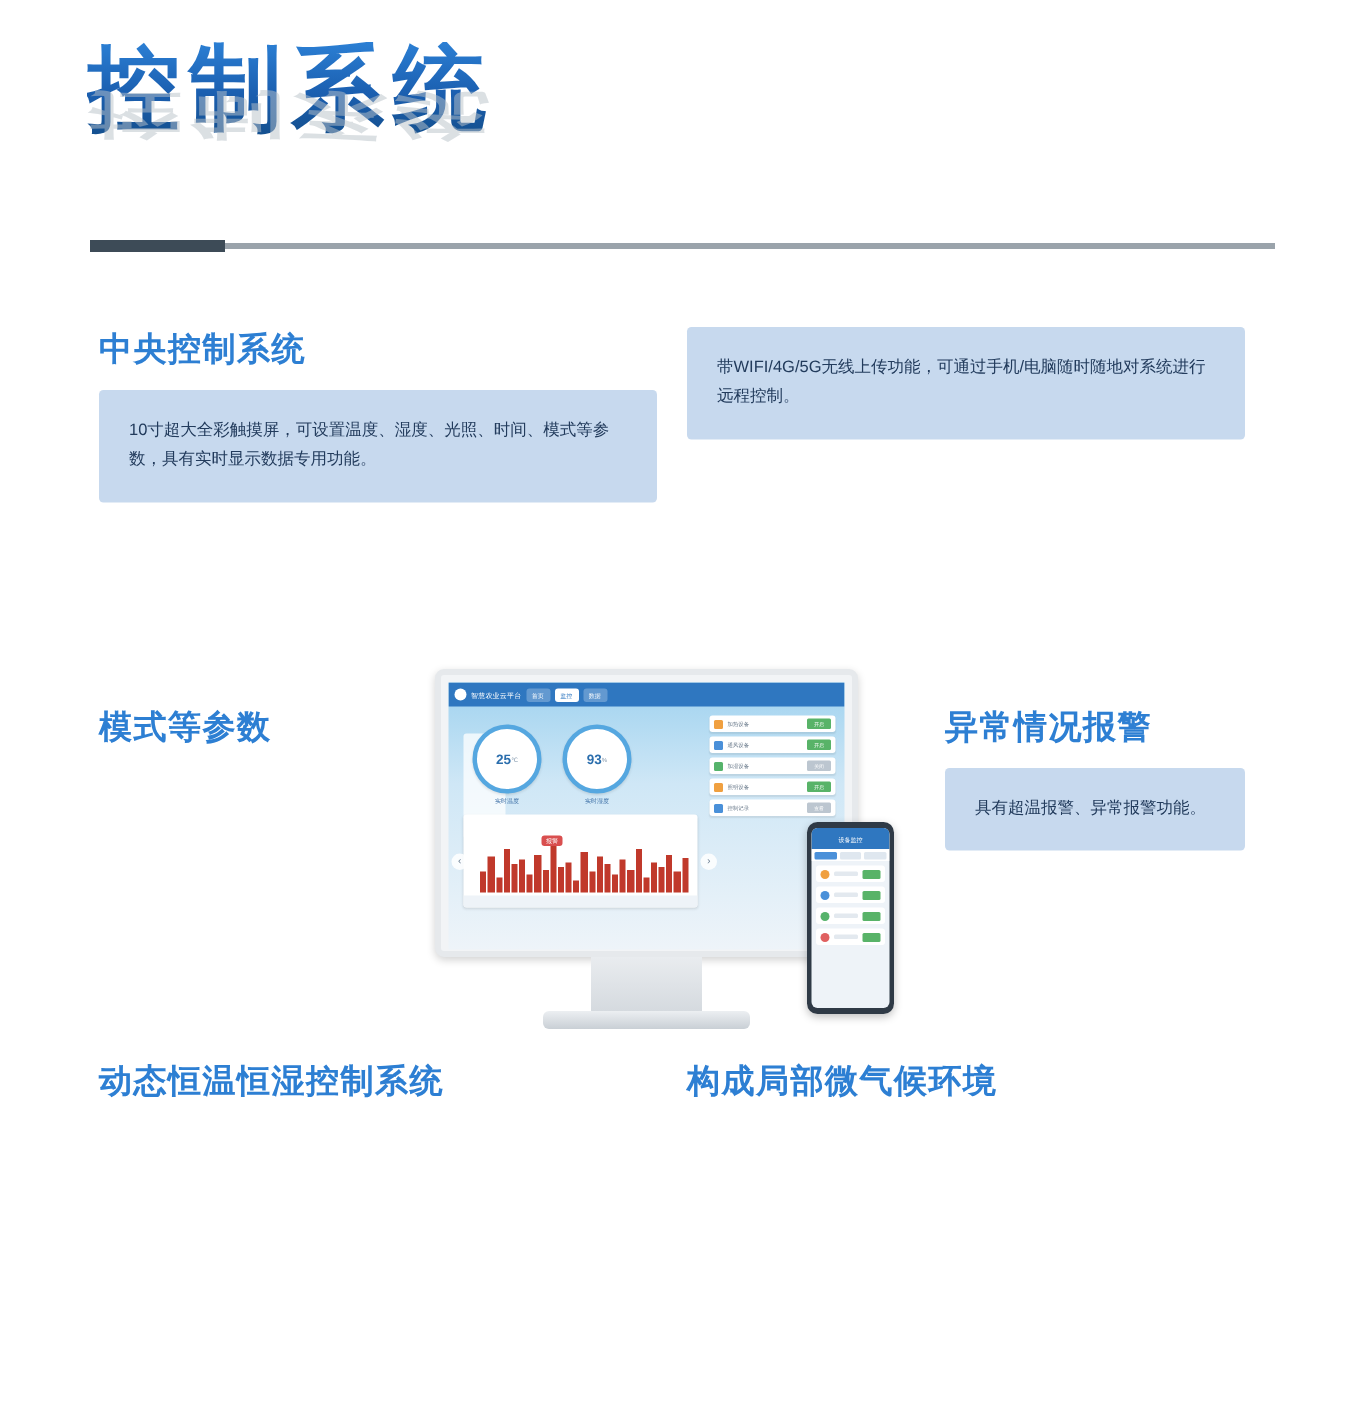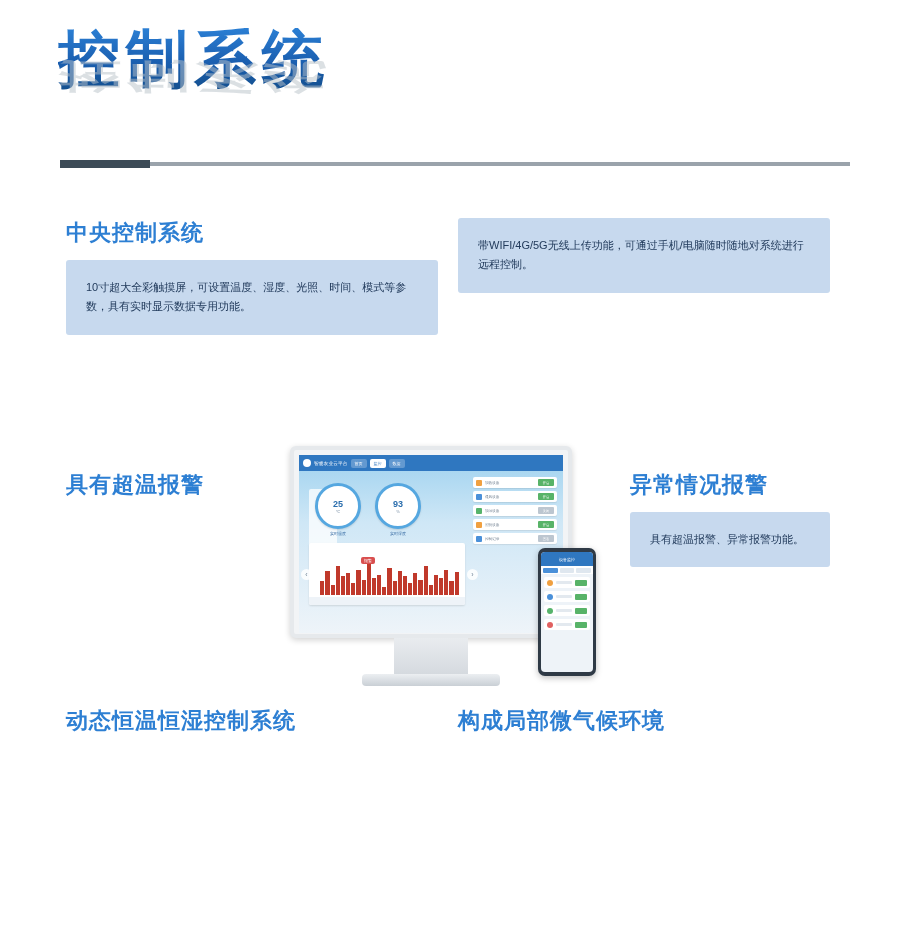--- a/index.html
+++ b/index.html
@@ -154,21 +154,21 @@
 
   .gauge-row {
     position: absolute; left: 16px; top: 12px;
     width: 150px; height: 48px;
     display: flex; gap: 14px;
   }
   .gauge {
     width: 46px; height: 46px; border-radius: 50%;
     background: #fff;
     border: 3px solid #55a7e0;
-    display: flex; flex-direction: column;
+    display: flex; flex-direction: row;
     align-items: center; justify-content: center;
     box-shadow: 0 1px 2px rgba(0,0,0,.12);
   }
   .gauge .v { font-size: 9px; color: #2b6ead; font-weight: bold; }
   .gauge .u { font-size: 4px; color: #7d93a8; }
   .gauge-label { font-size: 4px; color: #3b6ea5; text-align: center; margin-top: 2px; }
 
   .left-widget {
     position: absolute; left: 10px; top: 18px;
     width: 28px; height: 70px;
@@ -292,21 +292,21 @@
   <div class="block" id="blk-central">
     <div class="block-title">中央控制系统</div>
     <div class="block-body">10寸超大全彩触摸屏，可设置温度、湿度、光照、时间、模式等参数，具有实时显示数据专用功能。</div>
   </div>
 
   <div class="block" id="blk-remote">
     <div class="block-body">带WIFI/4G/5G无线上传功能，可通过手机/电脑随时随地对系统进行远程控制。</div>
   </div>
 
   <div class="block" id="blk-memory">
-    <div class="block-title">具有超温报警</div>
+    <div class="block-title">模式等参数</div>
   </div>
 
   <div class="block" id="blk-alarm">
     <div class="block-title right">异常情况报警</div>
     <div class="block-body right">具有超温报警、异常报警功能。</div>
   </div>
 
   <div class="block" id="blk-dynamic">
     <div class="block-title">动态恒温恒湿控制系统</div>
   </div>

